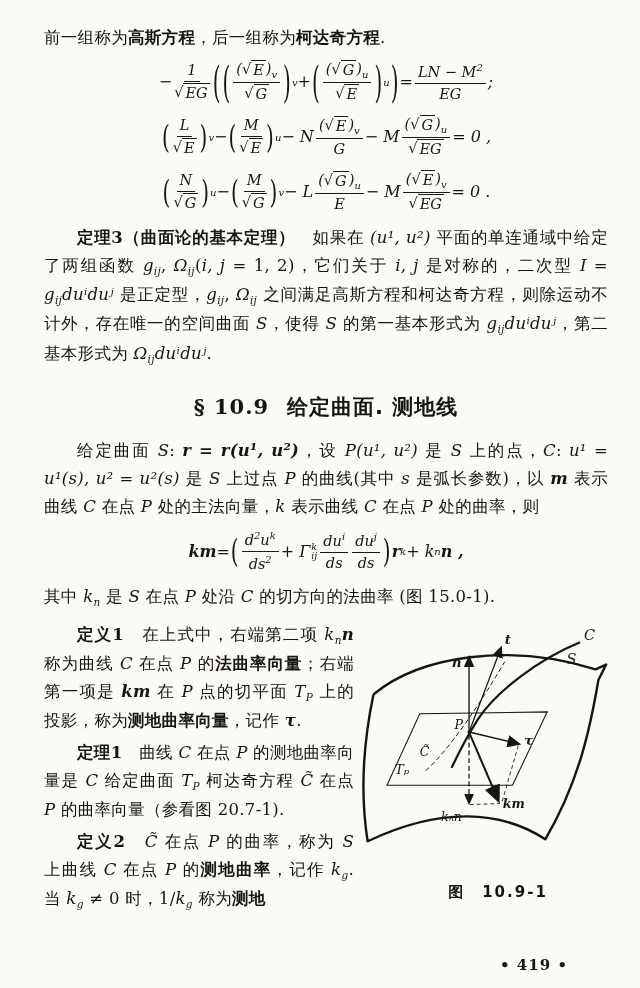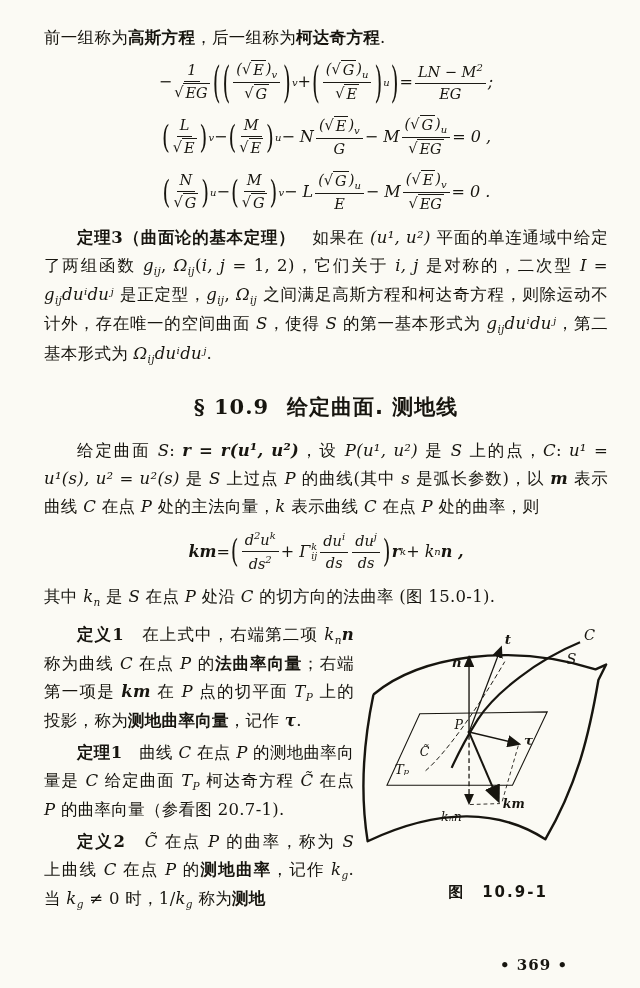--- a/index.html
+++ b/index.html
@@ -288,13 +288,13 @@
         <text x="150" y="192" font-size="13" font-weight="bold">km</text>
         <text x="86" y="205" font-size="13">kₙn</text>
         <text x="38" y="156" font-size="14">Tₚ</text>
       </svg>
       <div class="fig-caption">图　10.9-1</div>
     </div>
   </div>
 
 </div>
 
-<div class="page-num">• 369 •</div>
+<div class="page-num">• 419 •</div>
 
 </body></html>

